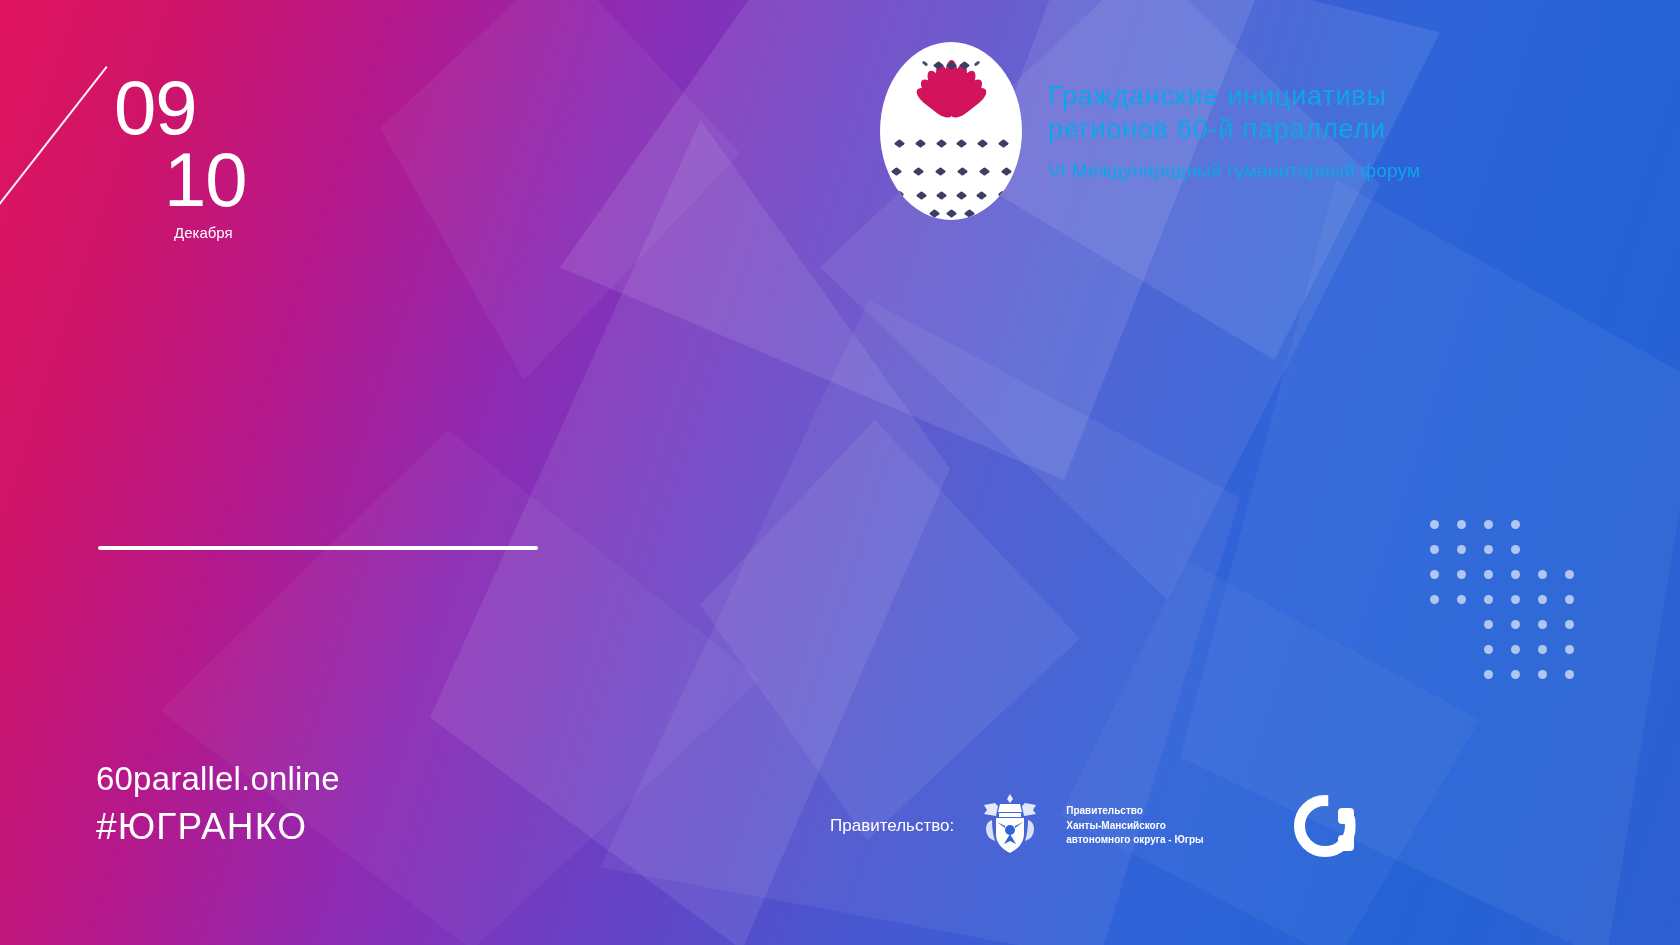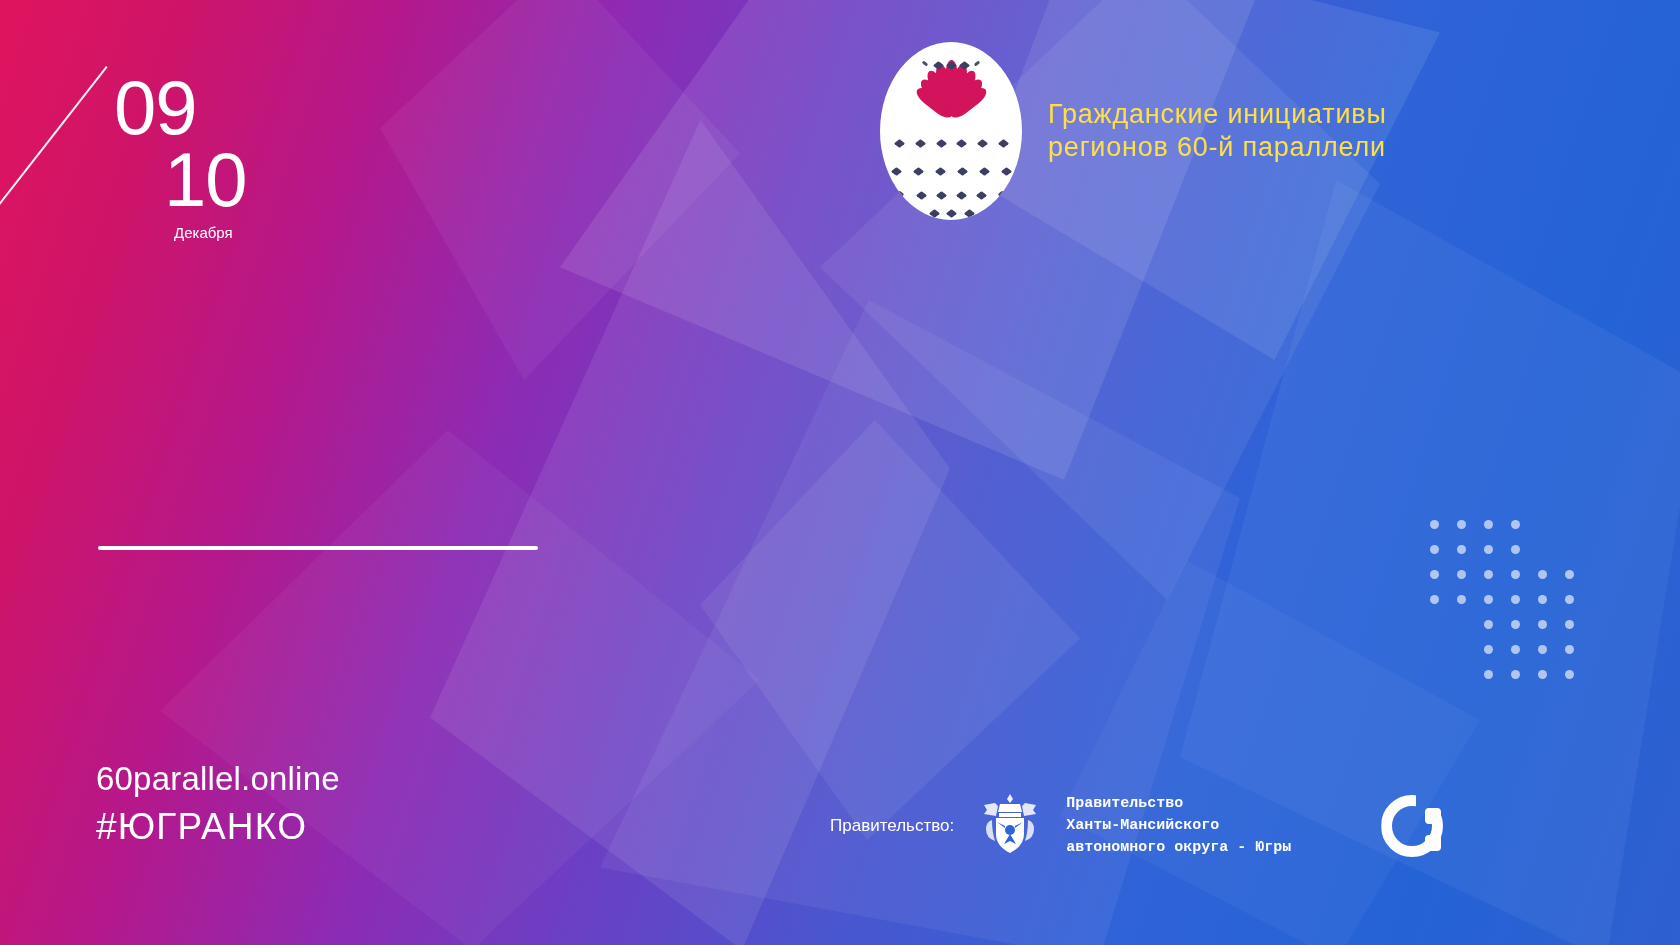--- a/index.html
+++ b/index.html
@@ -42,21 +42,21 @@
   .date-badge .month{position:absolute;left:78px;top:186px;font-size:15px;font-weight:400;}
 
   
   .forum{position:absolute;left:880px;top:42px;display:flex;align-items:center;gap:26px;}
   .globe{position:relative;width:142px;height:178px;border-radius:50%;background:#fff;overflow:hidden;flex:0 0 auto;}
   .globe .petal{position:absolute;width:13px;height:52px;background:#d3135c;
       border-radius:50% 50% 50% 50%/30% 30% 30% 30%;transform-origin:50% 100%;}
   .globe .dot{position:absolute;width:7px;height:7px;background:#3c3f63;
       transform:rotate(45deg) skew(-6deg,-6deg);border-radius:1px;}
   .globe .sdot{position:absolute;width:6px;height:3px;background:#4a4d70;border-radius:2px;}
-  .forum-txt{color:#fde047;}
+  .forum-txt{color:#0ea5e9;}
   .forum-txt .t1{font-size:27px;font-weight:400;line-height:1.22;letter-spacing:.8px;white-space:nowrap;}
   .forum-txt .t2{font-size:19px;font-weight:400;margin-top:14px;letter-spacing:.2px;white-space:nowrap;}
 
   
   .headline{position:absolute;left:96px;top:295px;width:1420px;color:#fff;
             font-size:58px;font-weight:400;line-height:1.32;letter-spacing:-.4px;}
   .headline .ln{display:block;white-space:nowrap;}
 
   .rule{position:absolute;left:98px;top:546px;width:440px;height:4px;background:#fff;border-radius:2px;}
 
@@ -68,21 +68,21 @@
   .foot-left .tag{font-size:37px;font-weight:400;margin-top:8px;letter-spacing:1.2px;}
 
   
   .dotgrid{position:absolute;left:1430px;top:520px;width:210px;height:170px;}
   .dotgrid b{position:absolute;width:9px;height:9px;border-radius:50%;background:rgba(255,255,255,.62);}
 
   
   .orgs{position:absolute;left:830px;top:790px;display:flex;align-items:center;gap:24px;color:#fff;}
   .orgs .lbl{font-size:17px;font-weight:400;white-space:nowrap;}
   .crest{width:64px;height:72px;flex:0 0 auto;}
-  .gov-txt{font-size:15px;font-weight:700;line-height:1.45;white-space:nowrap;font-family:Liberation Mono, monospace;}
+  .gov-txt{font-size:10px;font-weight:700;line-height:1.45;white-space:nowrap;}
   .cgi{display:flex;align-items:center;gap:18px;margin-left:66px;}
   .cgi-mark{position:relative;width:62px;height:62px;flex:0 0 auto;}
   .cgi-mark .ring{position:absolute;inset:0;border:11px solid #fff;border-radius:50%;
       clip-path:polygon(0 0,56% 0,56% 34%,100% 34%,100% 100%,0 100%);}
   .cgi-mark .sq1{position:absolute;right:2px;top:13px;width:16px;height:16px;background:#fff;border-radius:4px;}
   .cgi-mark .sq2{position:absolute;right:2px;bottom:6px;width:16px;height:16px;background:#fff;border-radius:4px;}
   .cgi-txt{font-size:15px;font-weight:700;line-height:1.45;letter-spacing:.4px;white-space:nowrap;}
 </style>
 </head>
 <body>
@@ -148,20 +148,21 @@
         <span class="dot" style="left: 50.5px; top: 168px;"></span>
         <span class="dot" style="left: 68px; top: 168px;"></span>
         <span class="dot" style="left: 85.5px; top: 168px;"></span>
         <span class="sdot" style="left: 103px; top: 168px; transform: rotate(-40deg);"></span>
       </div>
     <div class="forum-txt">
       <div class="t1">
         <span>Гражданские  инициативы</span><br>
         <span>регионов  60-й  параллели</span>
       </div>
+      <div class="t2">VI Международный гуманитарный  форум</div>
     </div>
   </div>
 
 
   <div class="rule"></div>
 
 
   <div class="foot-left">
     <div class="url">60parallel.online</div>
     <div class="tag">#ЮГРАНКО</div>

